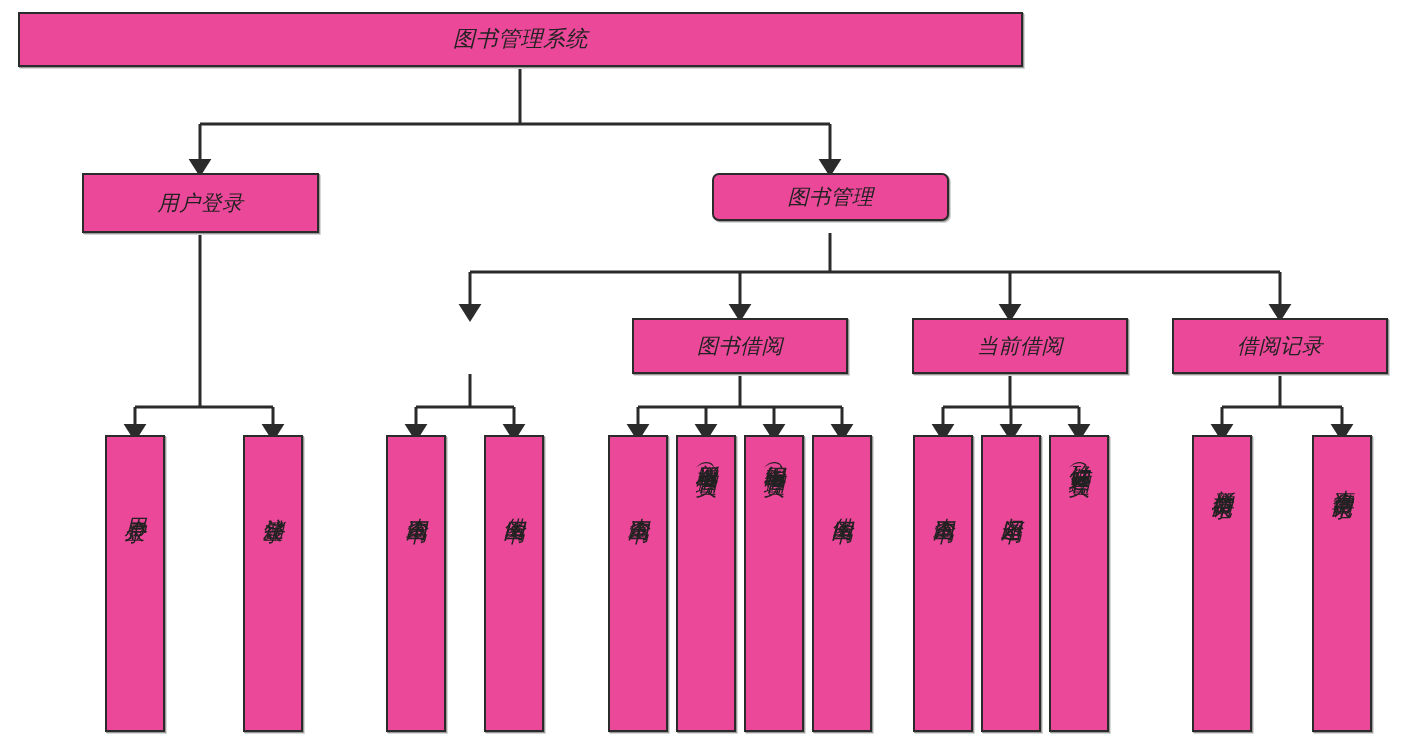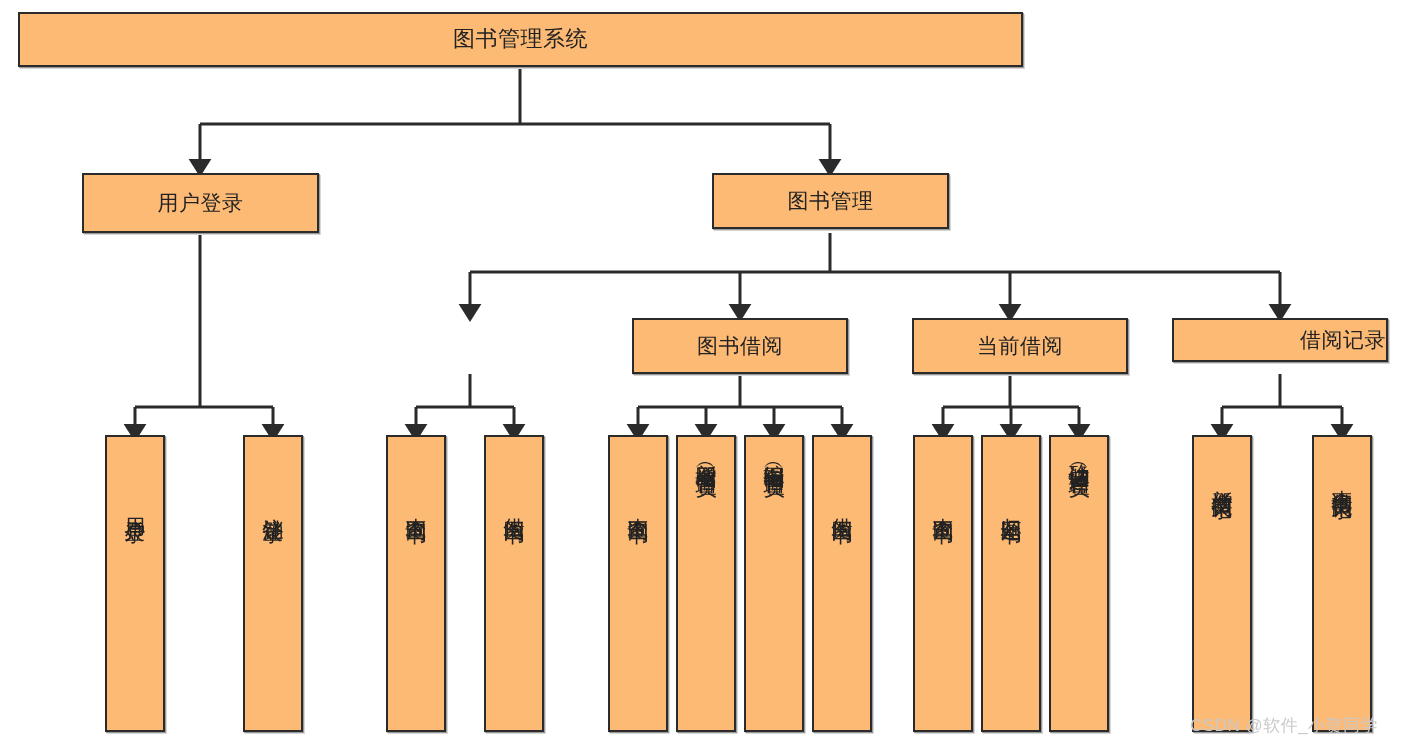--- a/index.html
+++ b/index.html
@@ -21,28 +21,29 @@
     position: absolute;
     left: 0;
     top: 0;
     width: 1405px;
     height: 747px;
     pointer-events: none;
   }
   .node {
     position: absolute;
     box-sizing: border-box;
-    background: #fdba74;
+    background: #ec4899;
     border: 2px solid #2b2b2b;
     box-shadow: 1px 1px 0 0 #9a9a9a, 2px 2px 0 0 #d8d8d8;
     display: flex;
     align-items: center;
     justify-content: center;
     color: #222222;
     z-index: 2;
+    font-style: italic;
   }
   .node .label {
     display: block;
     text-align: center;
     line-height: 1.22;
     letter-spacing: 0.5px;
     white-space: nowrap;
   }
   .node.h .label {
     font-size: 21px;
@@ -135,31 +136,31 @@
     </g>
   </svg>
 
   <div class="node h root" style="left:18px; top:12px; width:1005px; height:55px;">
     <span class="label">图书管理系统</span>
   </div>
 
   <div class="node h" style="left:82px; top:173px; width:237px; height:60px;">
     <span class="label">用户登录</span>
   </div>
-  <div class="node h" style="left:712px; top:173px; width:237px; height:56px;">
+  <div class="node h" style="left:712px; top:173px; width:237px; height:48px;border-radius:7px;">
     <span class="label">图书管理</span>
   </div>
 
   <div class="node h" style="left:632px; top:318px; width:216px; height:56px;">
     <span class="label">图书借阅</span>
   </div>
   <div class="node h" style="left:902px; top:318px; width:216px; height:56px;margin-left:10px;">
     <span class="label">当前借阅</span>
   </div>
-  <div class="node h" style="left:1172px; top:318px; width:216px; height:44px;justify-content:flex-end;">
+  <div class="node h" style="left:1172px; top:318px; width:216px; height:56px;">
     <span class="label">借阅记录</span>
   </div>
 
   <div class="node v" style="left:105px; top:435px; width:60px; height:297px; padding-top:64px;">
     <span class="label">用户登录</span>
   </div>
   <div class="node v" style="left:243px; top:435px; width:60px; height:297px; padding-top:64px;">
     <span class="label">注销登录</span>
   </div>
 
@@ -193,15 +194,14 @@
     <span class="label">确认归还（管理员）</span>
   </div>
 
   <div class="node v" style="left:1192px; top:435px; width:60px; height:297px; padding-top:36px;">
     <span class="label">新增借阅记录</span>
   </div>
   <div class="node v" style="left:1312px; top:435px; width:60px; height:297px; padding-top:36px;">
     <span class="label">查询借阅记录</span>
   </div>
 
-  <div class="watermark" style="left:1190px; top:714px;">CSDN @软件_小贺同学</div>
 
 </div>
 
 </body></html>

